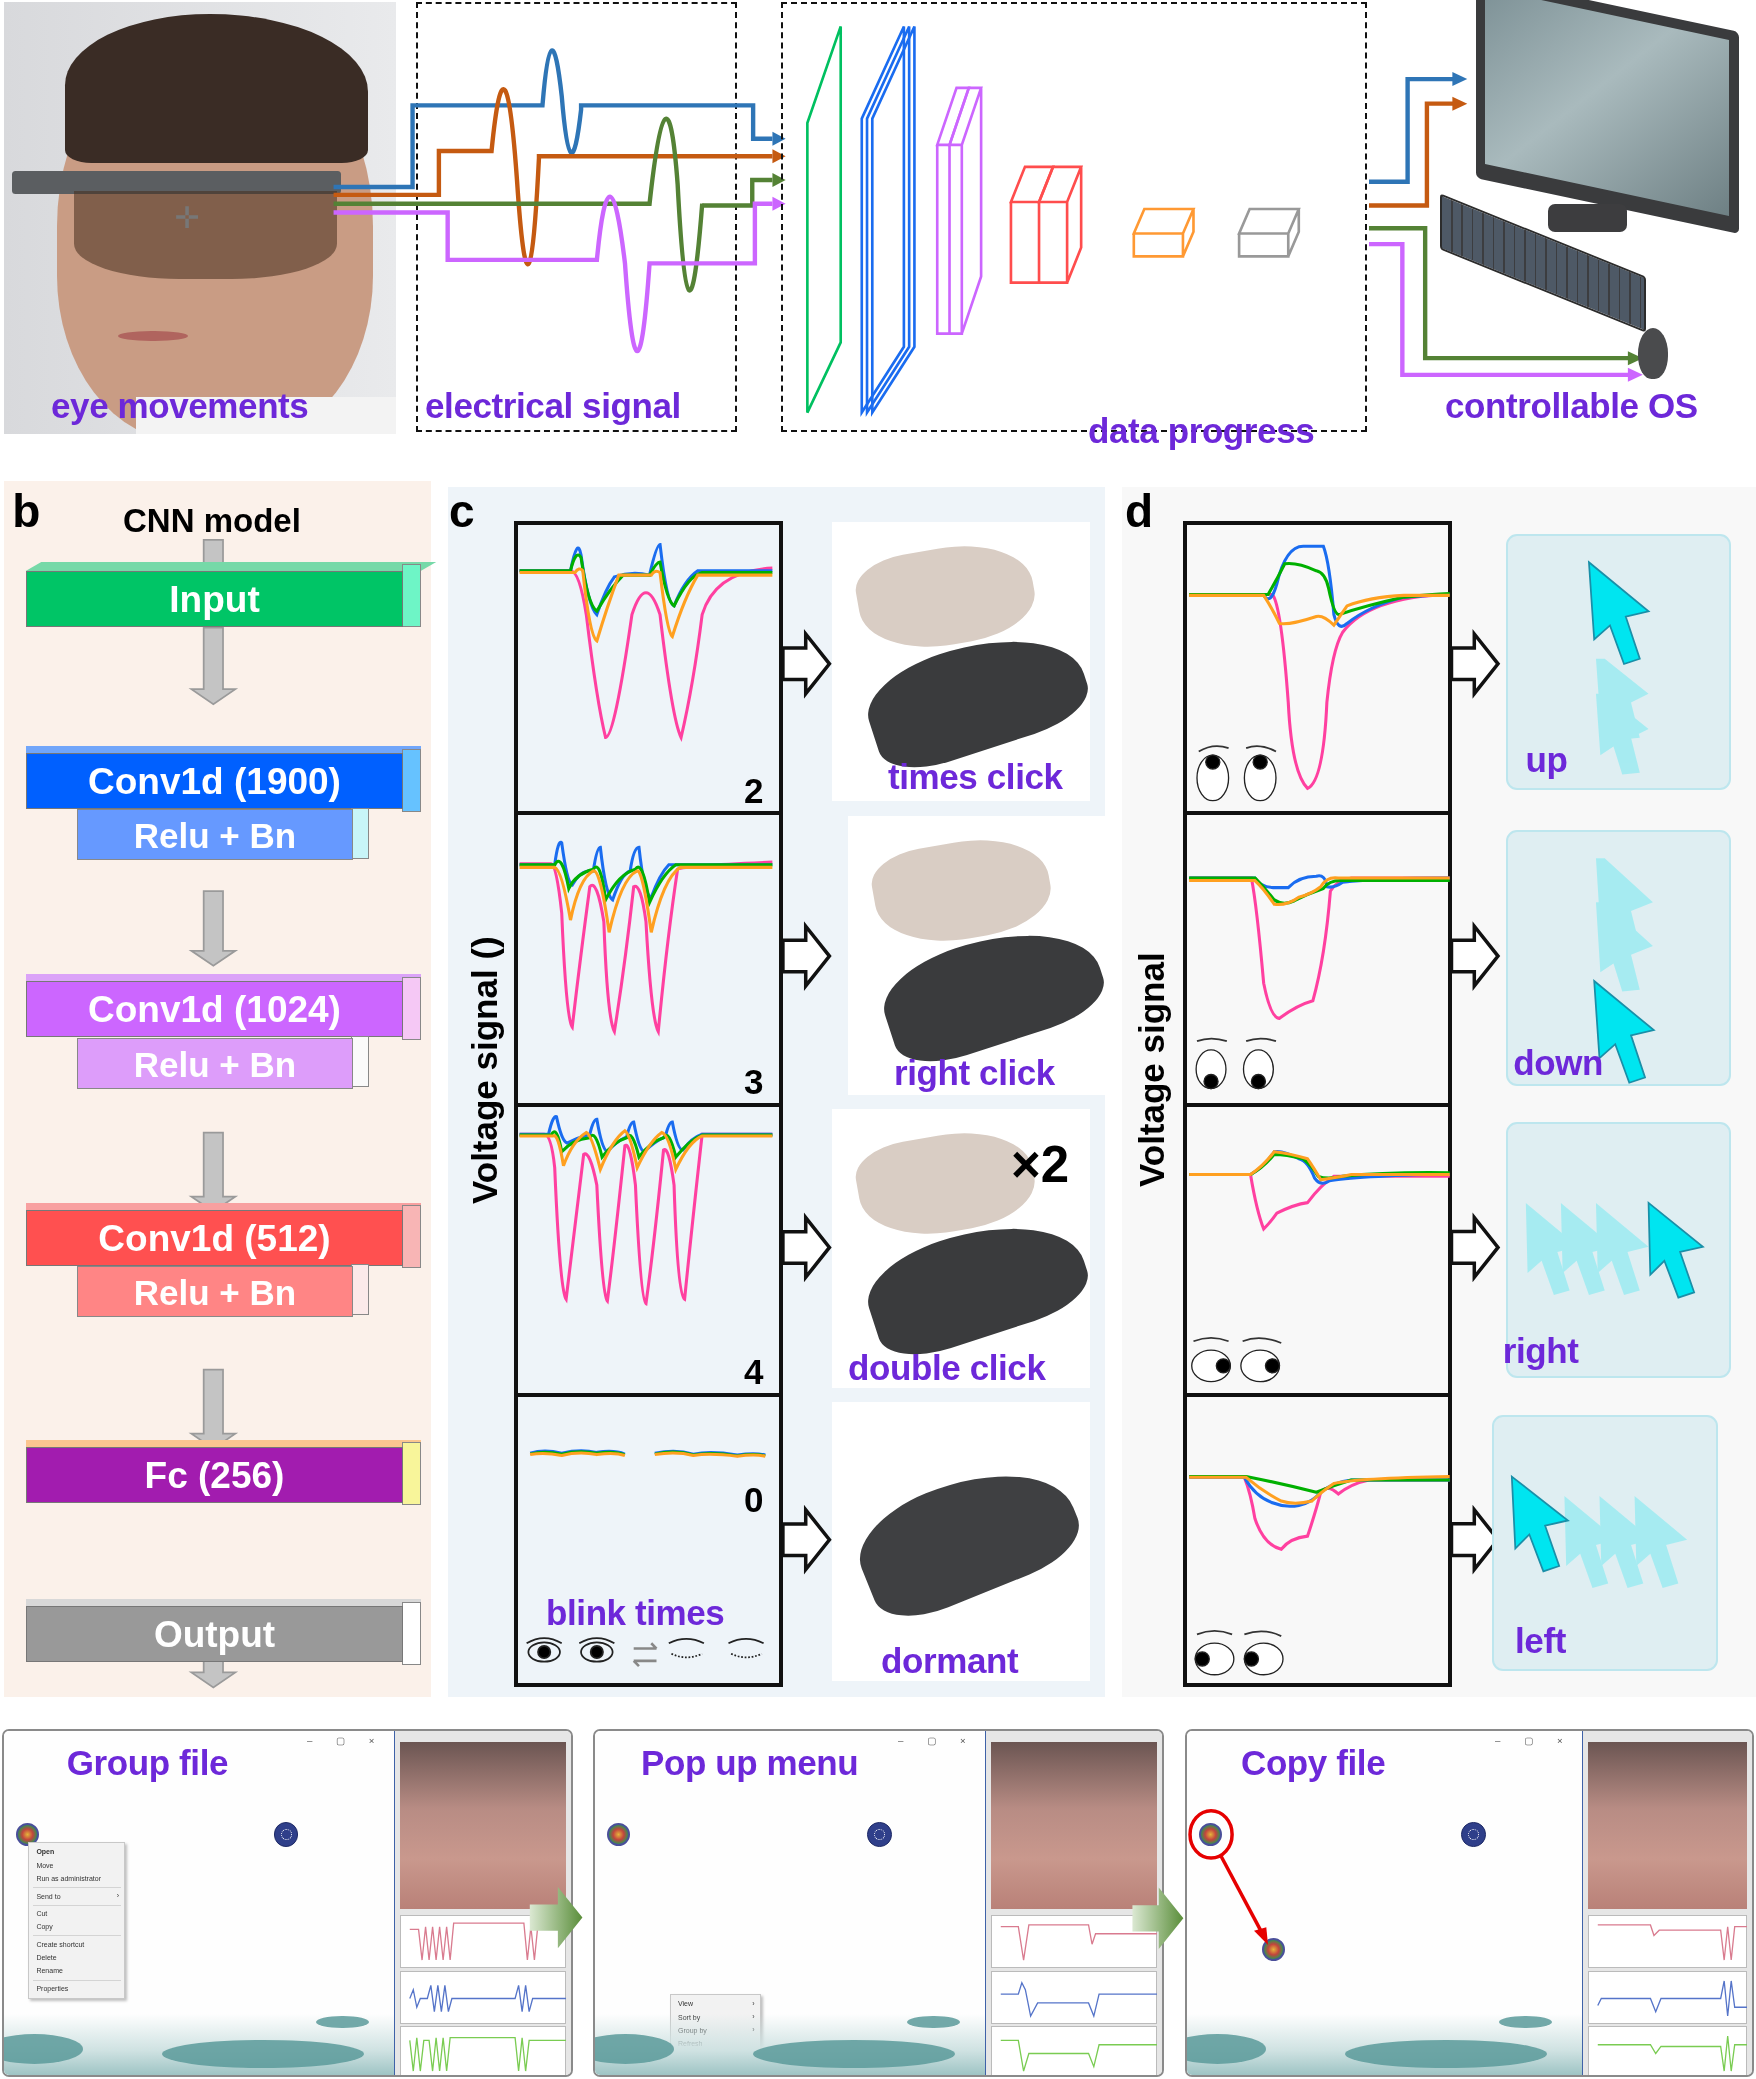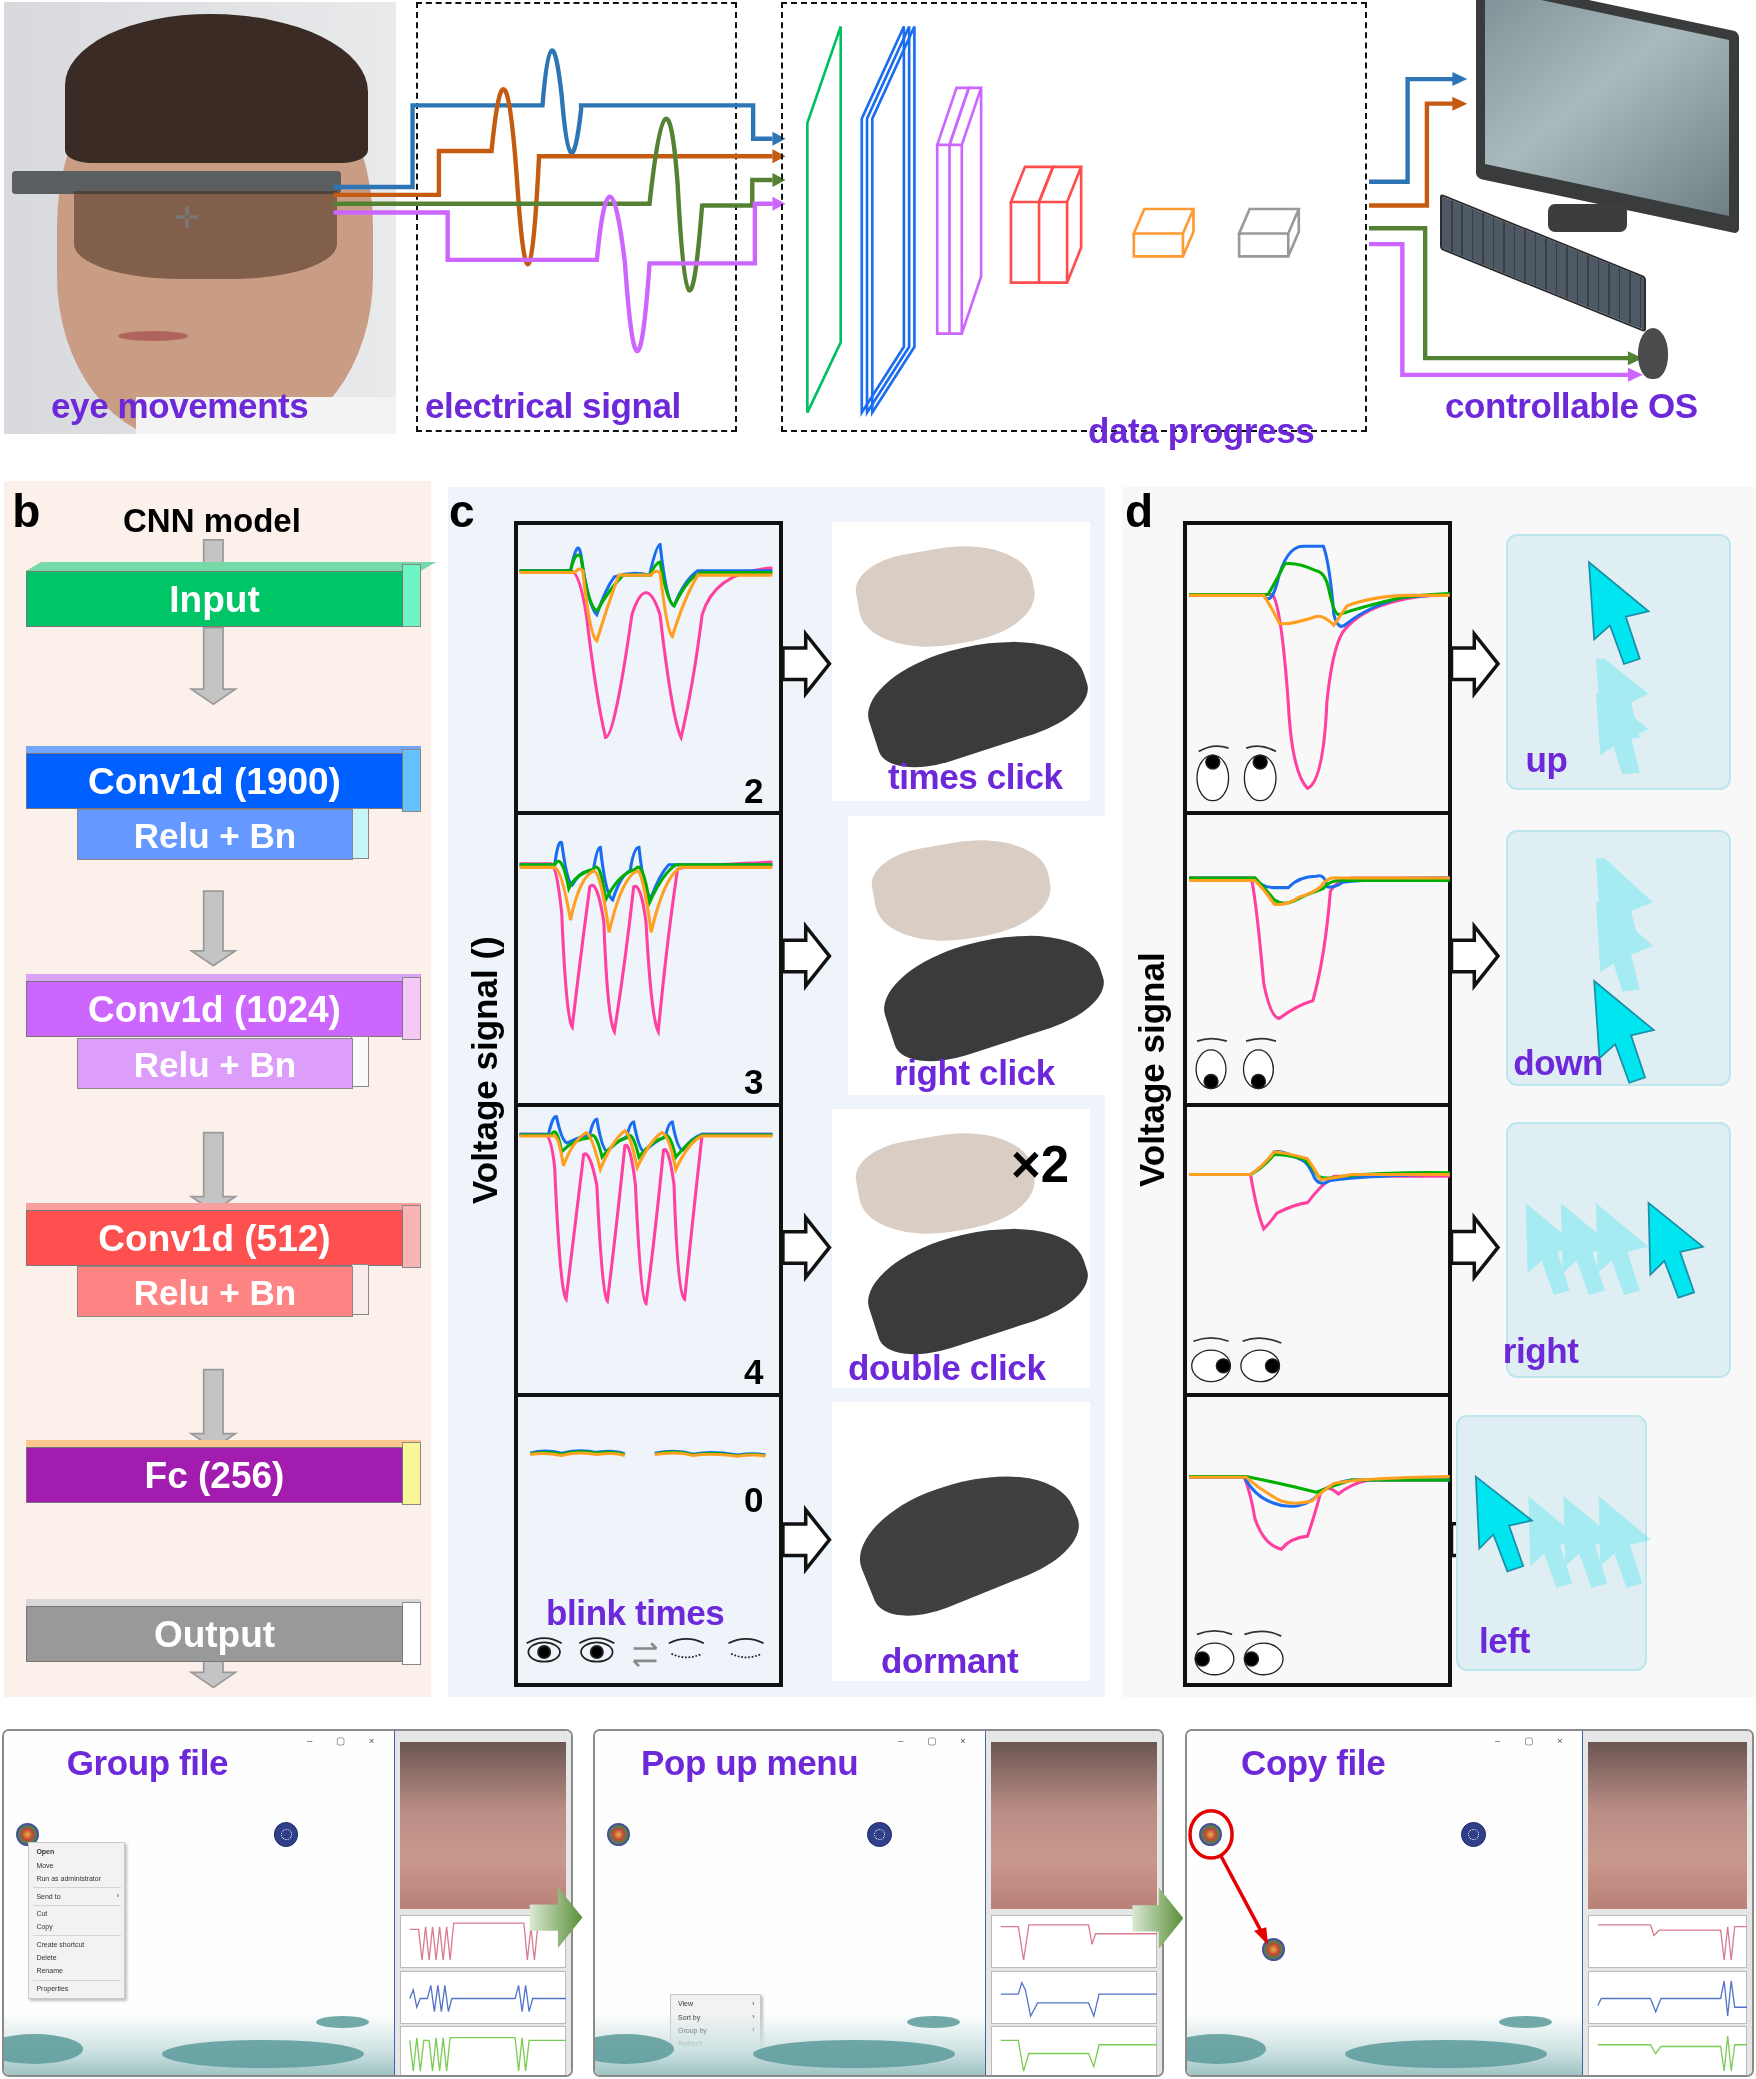--- a/index.html
+++ b/index.html
@@ -360,21 +360,21 @@
   <svg style="left:0;top:0;" width="225" height="256" viewBox="0 0 256 292">
     <g fill="#00e5f0" opacity="0.25">
       <polygon points="20,90 80,140 56,146 70,190 52,195 38,156 22,170"></polygon>
       <polygon points="60,90 120,140 96,146 110,190 92,195 78,156 62,170"></polygon>
       <polygon points="100,90 160,140 136,146 150,190 132,195 118,156 102,170"></polygon>
     </g>
     <polygon points="160,90 222,140 196,146 212,192 194,198 178,156 162,172" fill="#00e5f0" stroke="#1a8fa8" stroke-width="2"></polygon>
   </svg>
   <div class="caption" style="left:-5.3px;top:207px;">right</div>
 </div>
-<div class="cursorcard" style="left:1456px;top:1415px;width:191px;height:256px;">
+<div class="cursorcard" style="left:1492px;top:1415px;width:226px;height:256px;">
   <svg style="left:0;top:0;" width="225" height="256" viewBox="0 0 256 292">
     <g fill="#00e5f0" opacity="0.25">
       <polygon points="80,90 140,140 116,146 130,190 112,195 98,156 82,170"></polygon>
       <polygon points="120,90 180,140 156,146 170,190 152,195 138,156 122,170"></polygon>
       <polygon points="160,90 220,140 196,146 210,190 192,195 178,156 162,170"></polygon>
     </g>
     <polygon points="20,68 84,118 58,124 74,170 56,176 40,134 24,150" fill="#00e5f0" stroke="#1a8fa8" stroke-width="2"></polygon>
   </svg>
   <div class="caption" style="left:21px;top:204px;">left</div>
 </div>

